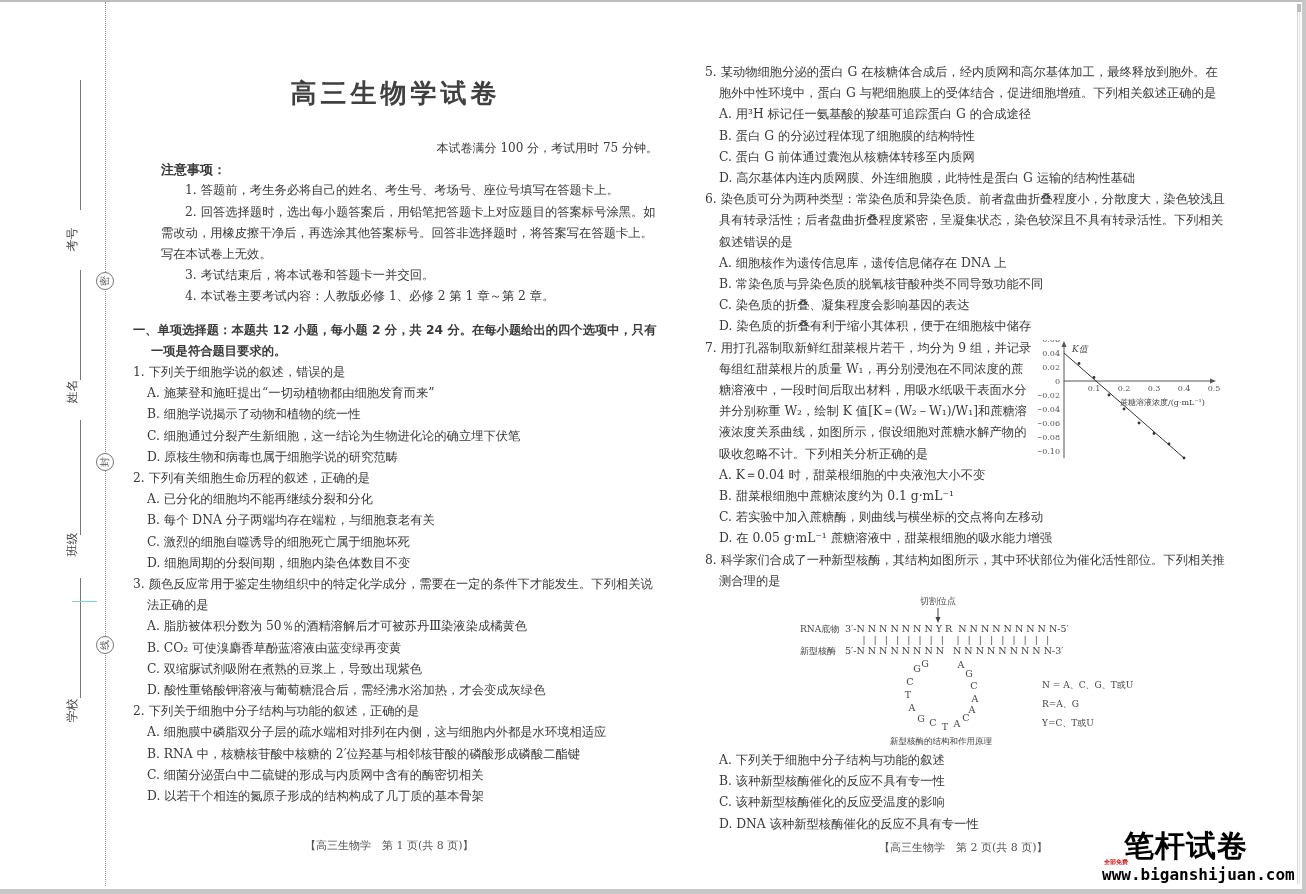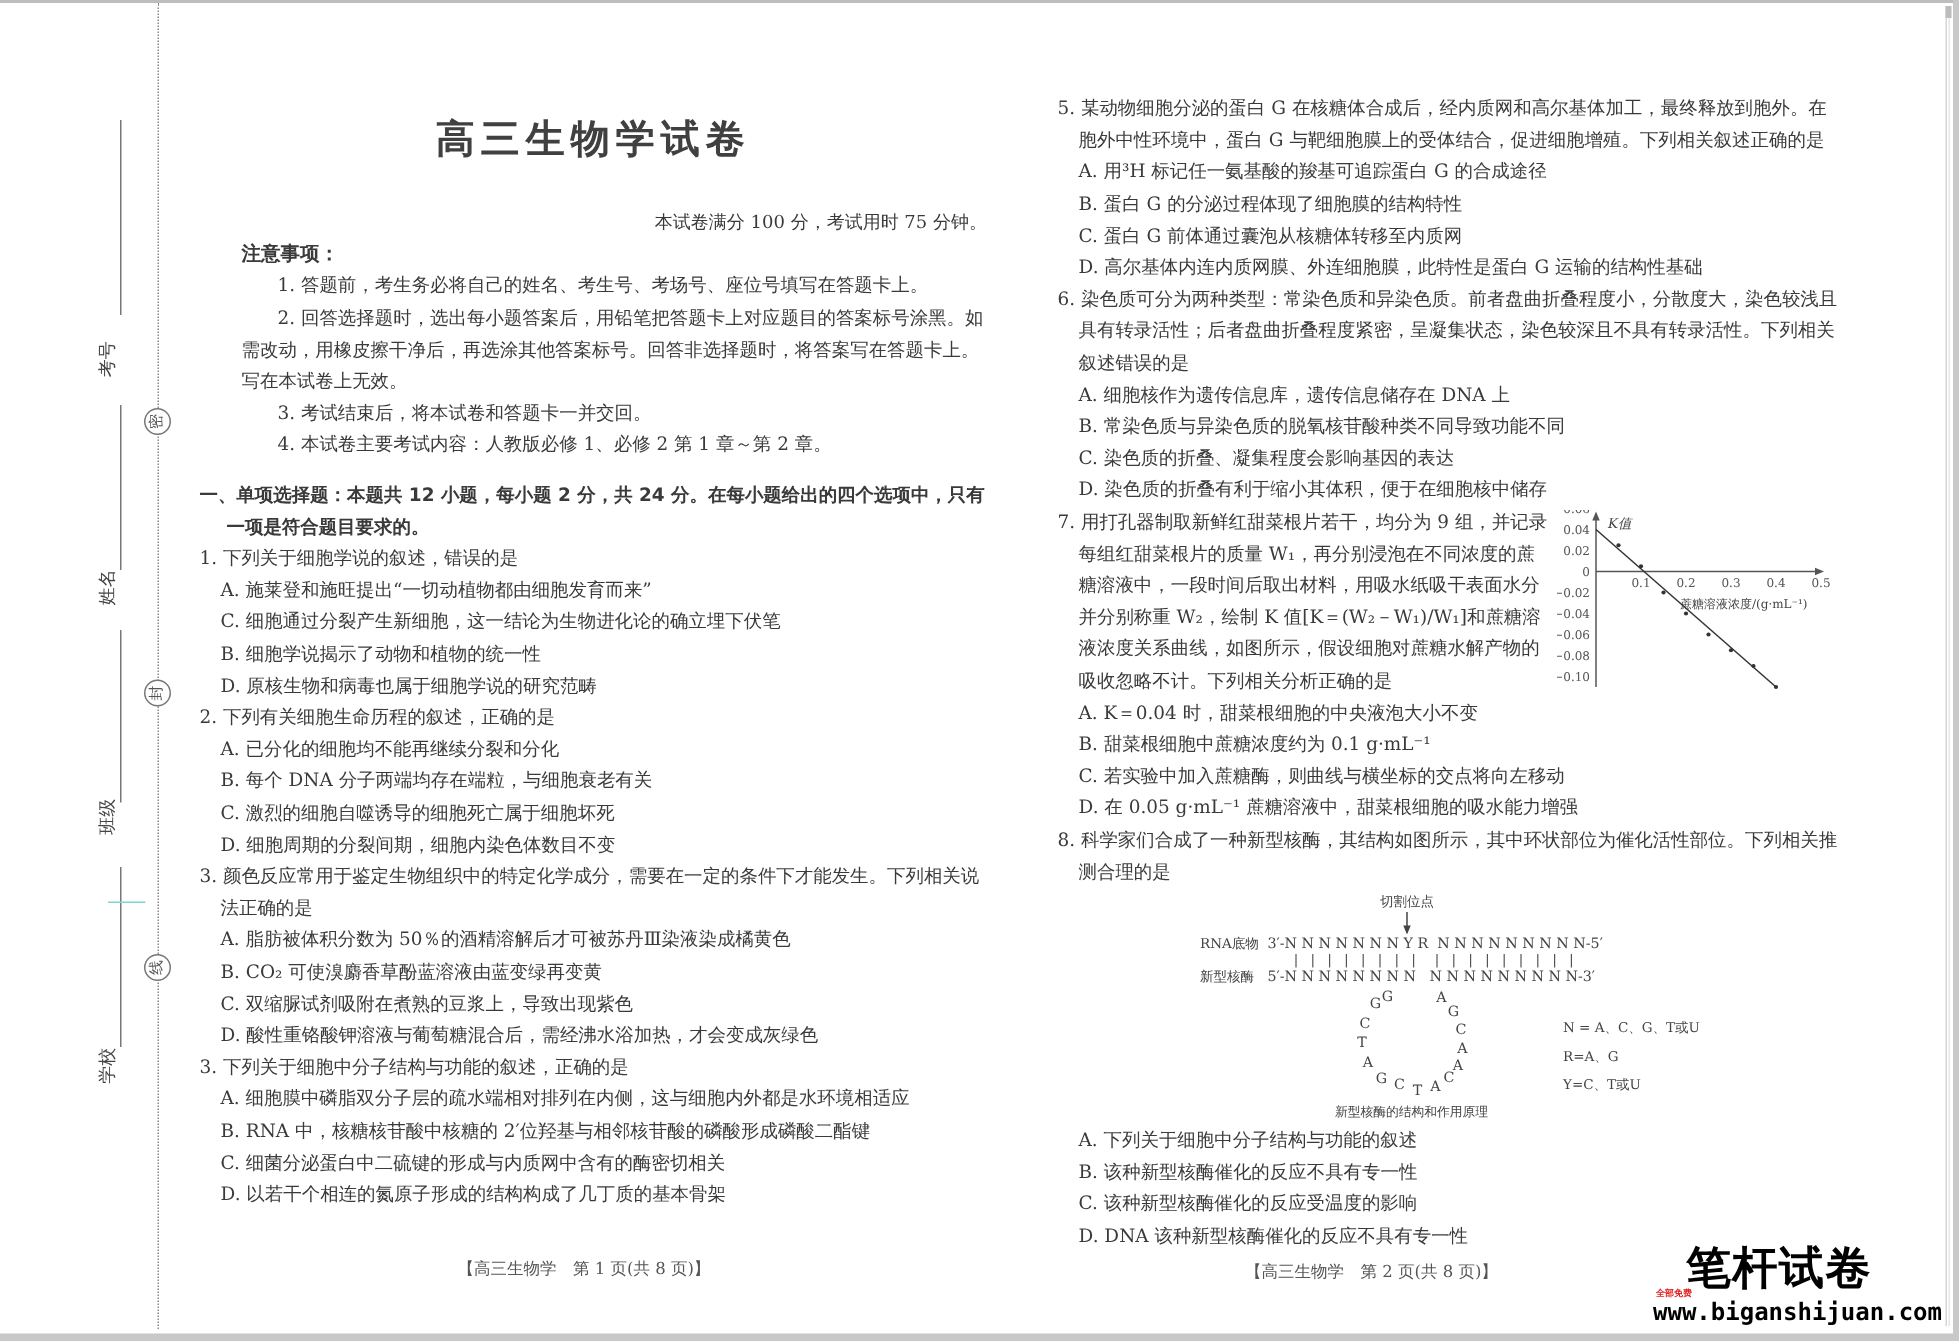--- a/index.html
+++ b/index.html
@@ -25,21 +25,21 @@
   .title { font-family: "DejaVu Sans", sans-serif; font-size: 26px; font-weight: bold; color: #404040; letter-spacing: 4px; text-align: center; margin-left: 0; height: 46px; line-height: 46px; margin-top: 2px; }
   .subtitle { text-align: right; margin-top: 22px; font-size: 12px; }
   .notice-h { font-family: "DejaVu Sans", sans-serif; font-weight: bold; font-size: 13px; margin-left: 28px; }
   .notice-item { text-indent: 24px; padding-left: 28px; }
   .notice-cont { padding-left: 28px; text-indent: 24px; }
   .section { font-family: "DejaVu Sans", sans-serif; font-weight: bold; font-size: 12.3px; margin-top: 12px; padding-left: 18px; text-indent: -18px; }
   .q { padding-left: 14px; text-indent: -14px; }
   .opt { padding-left: 14px; }
   .footer { position: absolute; font-size: 11px; color: #555; }
   .footer-left { left: 305px; top: 838px; }
-  .footer-right { left: 830px; top: 840px; }
+  .footer-right { left: 879px; top: 840px; }
 
   
   .chart { position: absolute; left: 1038px; top: 340px; width: 190px; height: 120px; }
   .chart svg text { font-family: "DejaVu Serif", serif; }
 
   
   .diagram { position: absolute; left: 790px; top: 592px; width: 360px; height: 160px; font-size: 10px; color: #444; }
   .diagram svg text { font-family: "DejaVu Serif", serif; }
 
   
@@ -77,40 +77,40 @@
   <div class="notice-h">注意事项：</div>
   <div class="notice-item">1. 答题前，考生务必将自己的姓名、考生号、考场号、座位号填写在答题卡上。</div>
   <div class="notice-cont">2. 回答选择题时，选出每小题答案后，用铅笔把答题卡上对应题目的答案标号涂黑。如需改动，用橡皮擦干净后，再选涂其他答案标号。回答非选择题时，将答案写在答题卡上。写在本试卷上无效。</div>
   <div class="notice-item">3. 考试结束后，将本试卷和答题卡一并交回。</div>
   <div class="notice-item">4. 本试卷主要考试内容：人教版必修 1、必修 2 第 1 章～第 2 章。</div>
   <div class="section">一、单项选择题：本题共 12 小题，每小题 2 分，共 24 分。在每小题给出的四个选项中，只有一项是符合题目要求的。</div>
 
   <div>
     <div class="q">1. 下列关于细胞学说的叙述，错误的是</div>
     <div class="opt">A. 施莱登和施旺提出“一切动植物都由细胞发育而来”</div>
+    <div class="opt">B. 细胞学说揭示了动物和植物的统一性</div>
     <div class="opt">C. 细胞通过分裂产生新细胞，这一结论为生物进化论的确立埋下伏笔</div>
-    <div class="opt">B. 细胞学说揭示了动物和植物的统一性</div>
     <div class="opt">D. 原核生物和病毒也属于细胞学说的研究范畴</div>
   </div>
   <div>
     <div class="q">2. 下列有关细胞生命历程的叙述，正确的是</div>
     <div class="opt">A. 已分化的细胞均不能再继续分裂和分化</div>
     <div class="opt">B. 每个 DNA 分子两端均存在端粒，与细胞衰老有关</div>
     <div class="opt">C. 激烈的细胞自噬诱导的细胞死亡属于细胞坏死</div>
     <div class="opt">D. 细胞周期的分裂间期，细胞内染色体数目不变</div>
   </div>
   <div>
     <div class="q">3. 颜色反应常用于鉴定生物组织中的特定化学成分，需要在一定的条件下才能发生。下列相关说法正确的是</div>
     <div class="opt">A. 脂肪被体积分数为 50％的酒精溶解后才可被苏丹Ⅲ染液染成橘黄色</div>
     <div class="opt">B. CO₂ 可使溴麝香草酚蓝溶液由蓝变绿再变黄</div>
     <div class="opt">C. 双缩脲试剂吸附在煮熟的豆浆上，导致出现紫色</div>
     <div class="opt">D. 酸性重铬酸钾溶液与葡萄糖混合后，需经沸水浴加热，才会变成灰绿色</div>
   </div>
   <div>
-    <div class="q">3. 下列关于细胞中分子结构与功能的叙述，正确的是</div>
+    <div class="q">2. 下列关于细胞中分子结构与功能的叙述，正确的是</div>
     <div class="opt">A. 细胞膜中磷脂双分子层的疏水端相对排列在内侧，这与细胞内外都是水环境相适应</div>
     <div class="opt">B. RNA 中，核糖核苷酸中核糖的 2′位羟基与相邻核苷酸的磷酸形成磷酸二酯键</div>
     <div class="opt">C. 细菌分泌蛋白中二硫键的形成与内质网中含有的酶密切相关</div>
     <div class="opt">D. 以若干个相连的氮原子形成的结构构成了几丁质的基本骨架</div>
   </div>
 </div>
 <div class="footer footer-left">【高三生物学　第 1 页(共 8 页)】</div>
 
 <div class="col col-right">
   <div>

